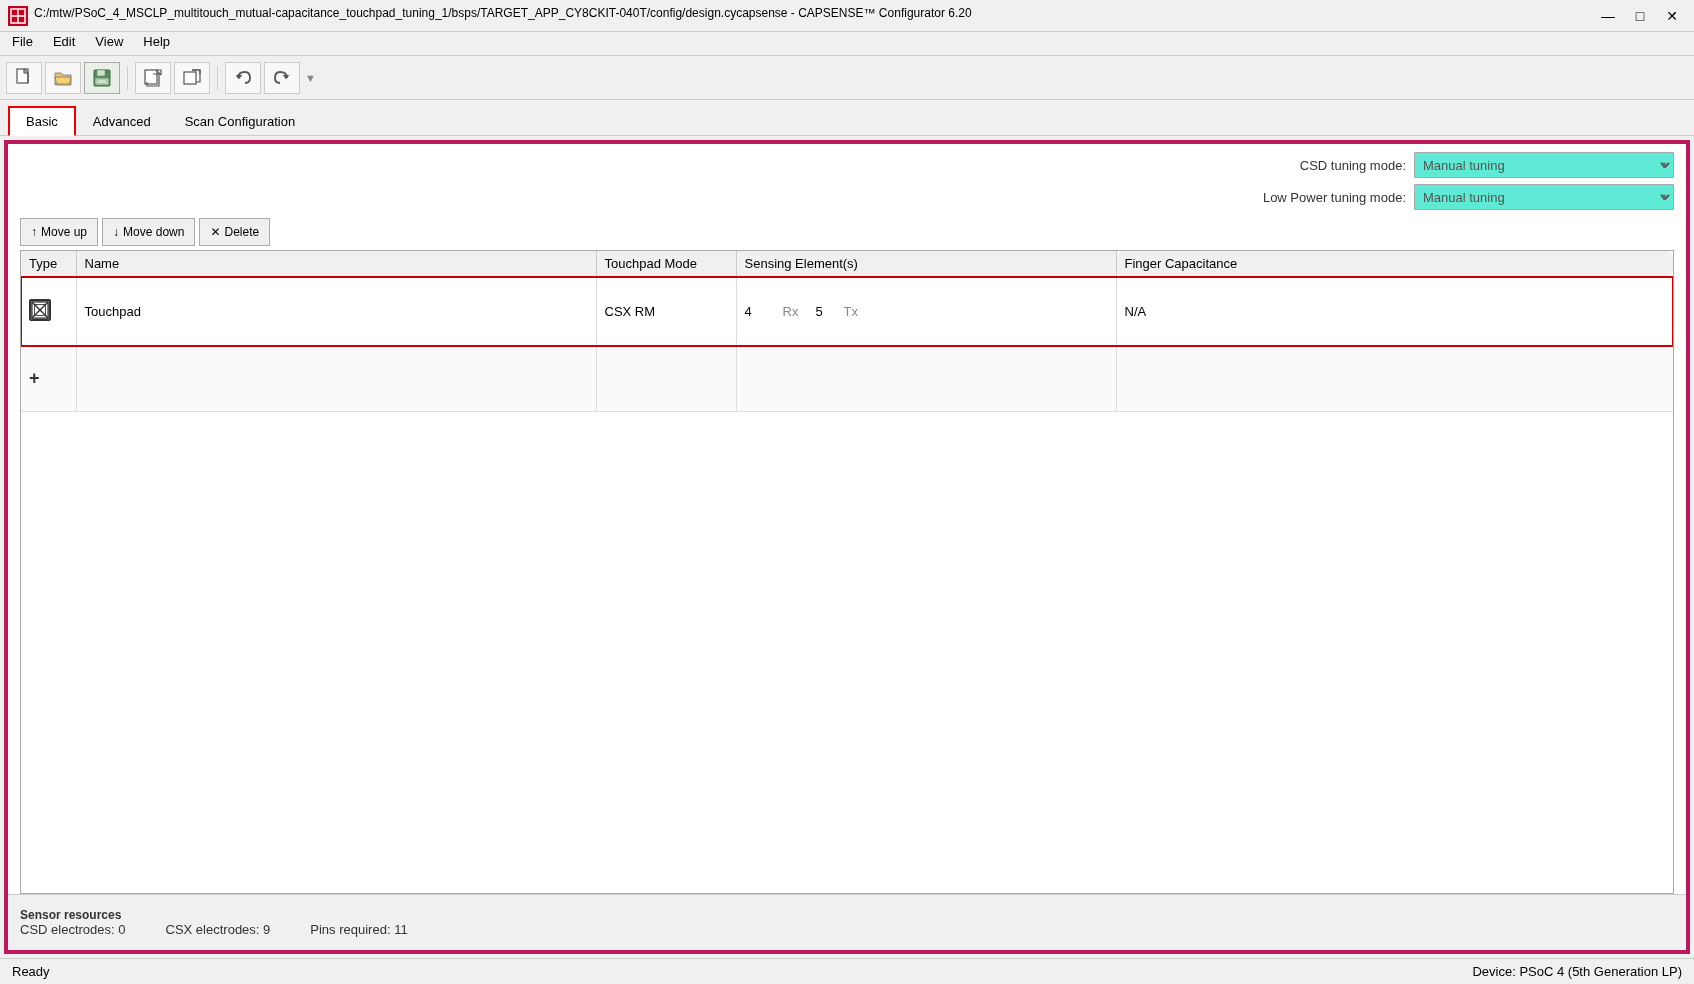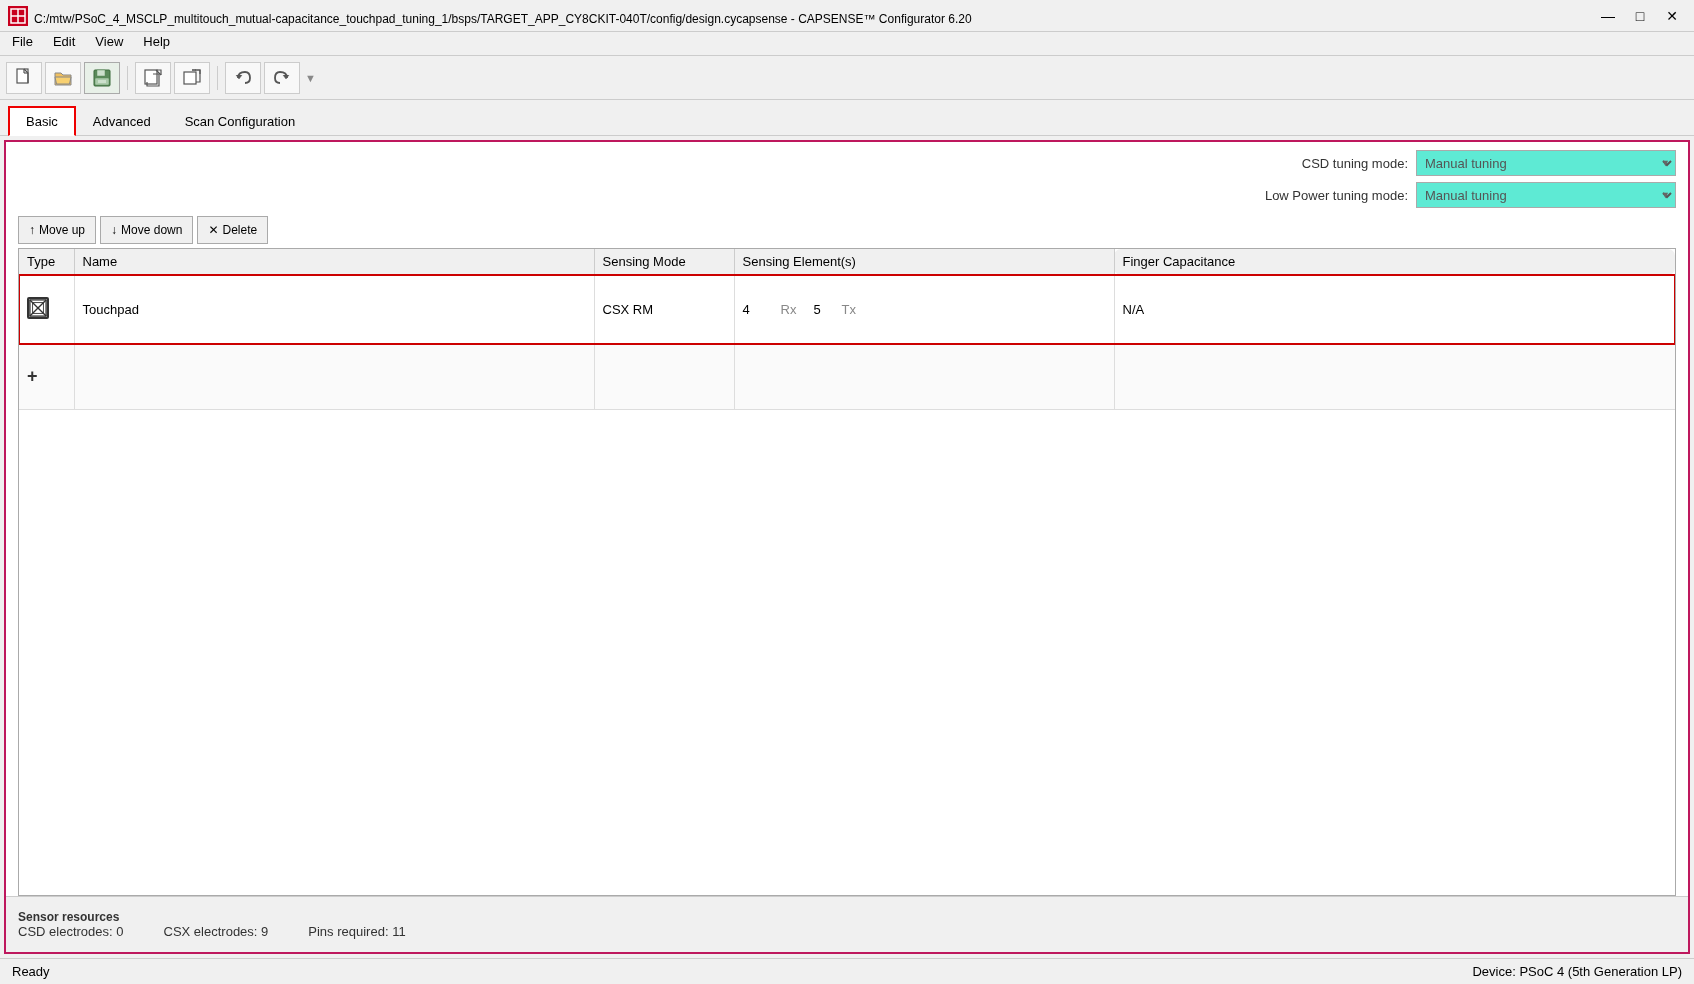--- a/index.html
+++ b/index.html
@@ -19,21 +19,21 @@
       background: #f0f0f0;
       height: 32px;
       display: flex;
       align-items: center;
       padding: 0 8px;
       border-bottom: 1px solid #ccc;
       justify-content: space-between;
     }
     .title-bar-left {
       display: flex;
-      align-items: flex-end;
+      align-items: flex-start;
       gap: 6px;
     }
     .title-bar-icon {
       width: 20px;
       height: 20px;
       background: #c00;
       display: flex;
       align-items: center;
       justify-content: center;
       color: white;
@@ -130,21 +130,21 @@
       font-weight: normal;
     }
 
     
     .main-content {
       flex: 1;
       background: #fff;
       display: flex;
       flex-direction: column;
       overflow: hidden;
-      border: 2px solid #be185d;
+      border: 4px solid #be185d;
       margin: 4px;
     }
 
     
     .config-area {
       display: flex;
       flex-direction: column;
       flex: 1;
       overflow: hidden;
     }
@@ -468,21 +468,21 @@
       <table>
         <thead>
           <tr>
             <th class="col-type">
               <span>Type</span>
             </th>
             <th class="col-name">
               <span>Name</span>
             </th>
             <th class="col-sensing-mode">
-              <span>Sensing Mode</span>
+              <span>Touchpad Mode</span>
             </th>
             <th class="col-sensing-el">
               <span>Sensing Element(s)</span>
             </th>
             <th class="col-finger-cap">
               <span>Finger Capacitance</span>
             </th>
           </tr>
         </thead>
         <tbody>

